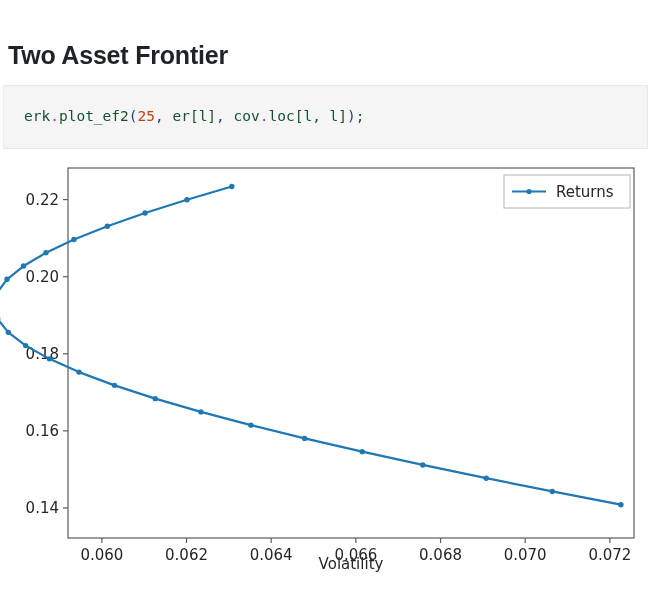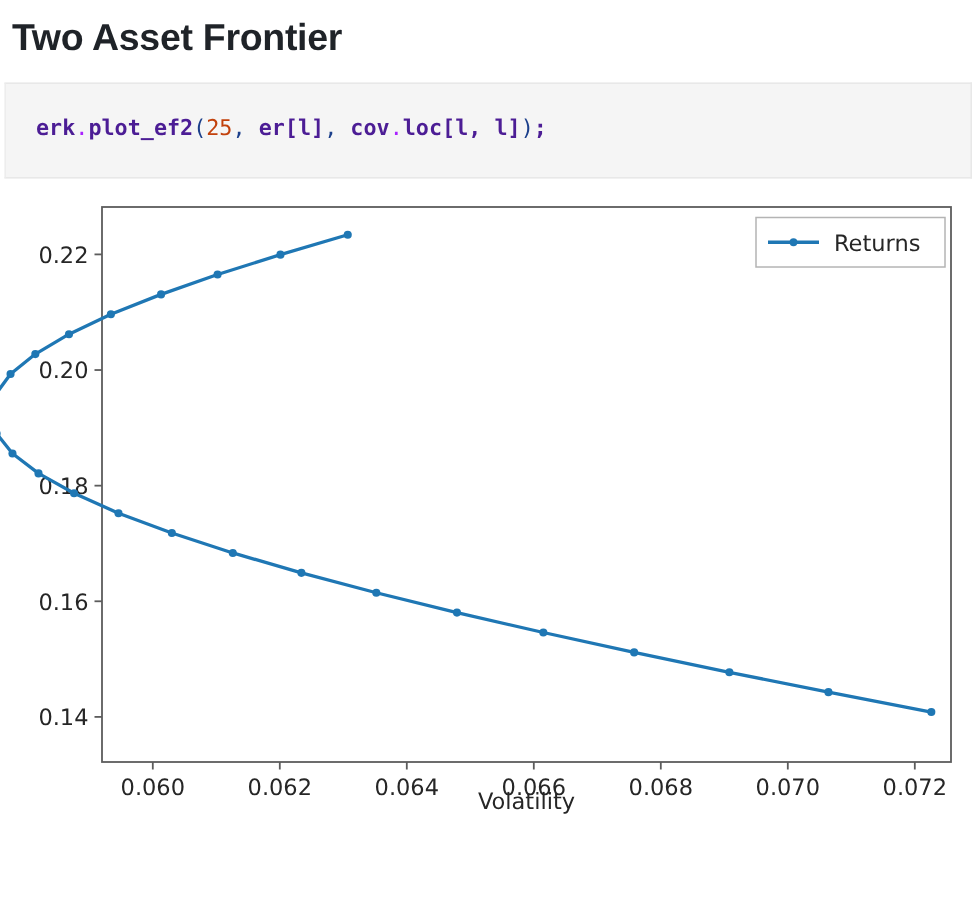--- a/index.html
+++ b/index.html
@@ -12,20 +12,21 @@
     height: 605px;
     font-family: "Liberation Sans", sans-serif;
     overflow: hidden;
     position: relative;
   }
   .notebook {
     width: 651px;
     height: 445px;
     box-sizing: border-box;
     background: #ffffff;
+    margin-top: 30px;
   }
   
   .md-title {
     font-family: "Liberation Sans", sans-serif;
     font-size: 25px;
     font-weight: bold;
     color: #1f2328;
     letter-spacing: -0.2px;
     padding: 8px 0 0 8px;
     margin: 0;
@@ -45,21 +46,21 @@
     font-size: 14.5px;
     line-height: 20px;
     white-space: pre;
     color: #1a1a1a;
   }
   .tok-var   { color: #0f2e5a; }
   .tok-op    { color: #aa22ff; }
   .tok-punct { color: #1b3f8b; }
   .tok-str   { color: #b22222; }
   .tok-num   { color: #c2410c; }
-  .tok-plain { color: #4c1d95; font-weight: bold; }
+  .tok-plain { color: #14532d; }
   .tok-dot   { color: #aa22ff; }
 
   
   .figure-wrap {
     position: relative;
     margin: 6px 0 0 0;
     width: 651px;
     height: 420px;
   }
   svg.plot { display: block; }

